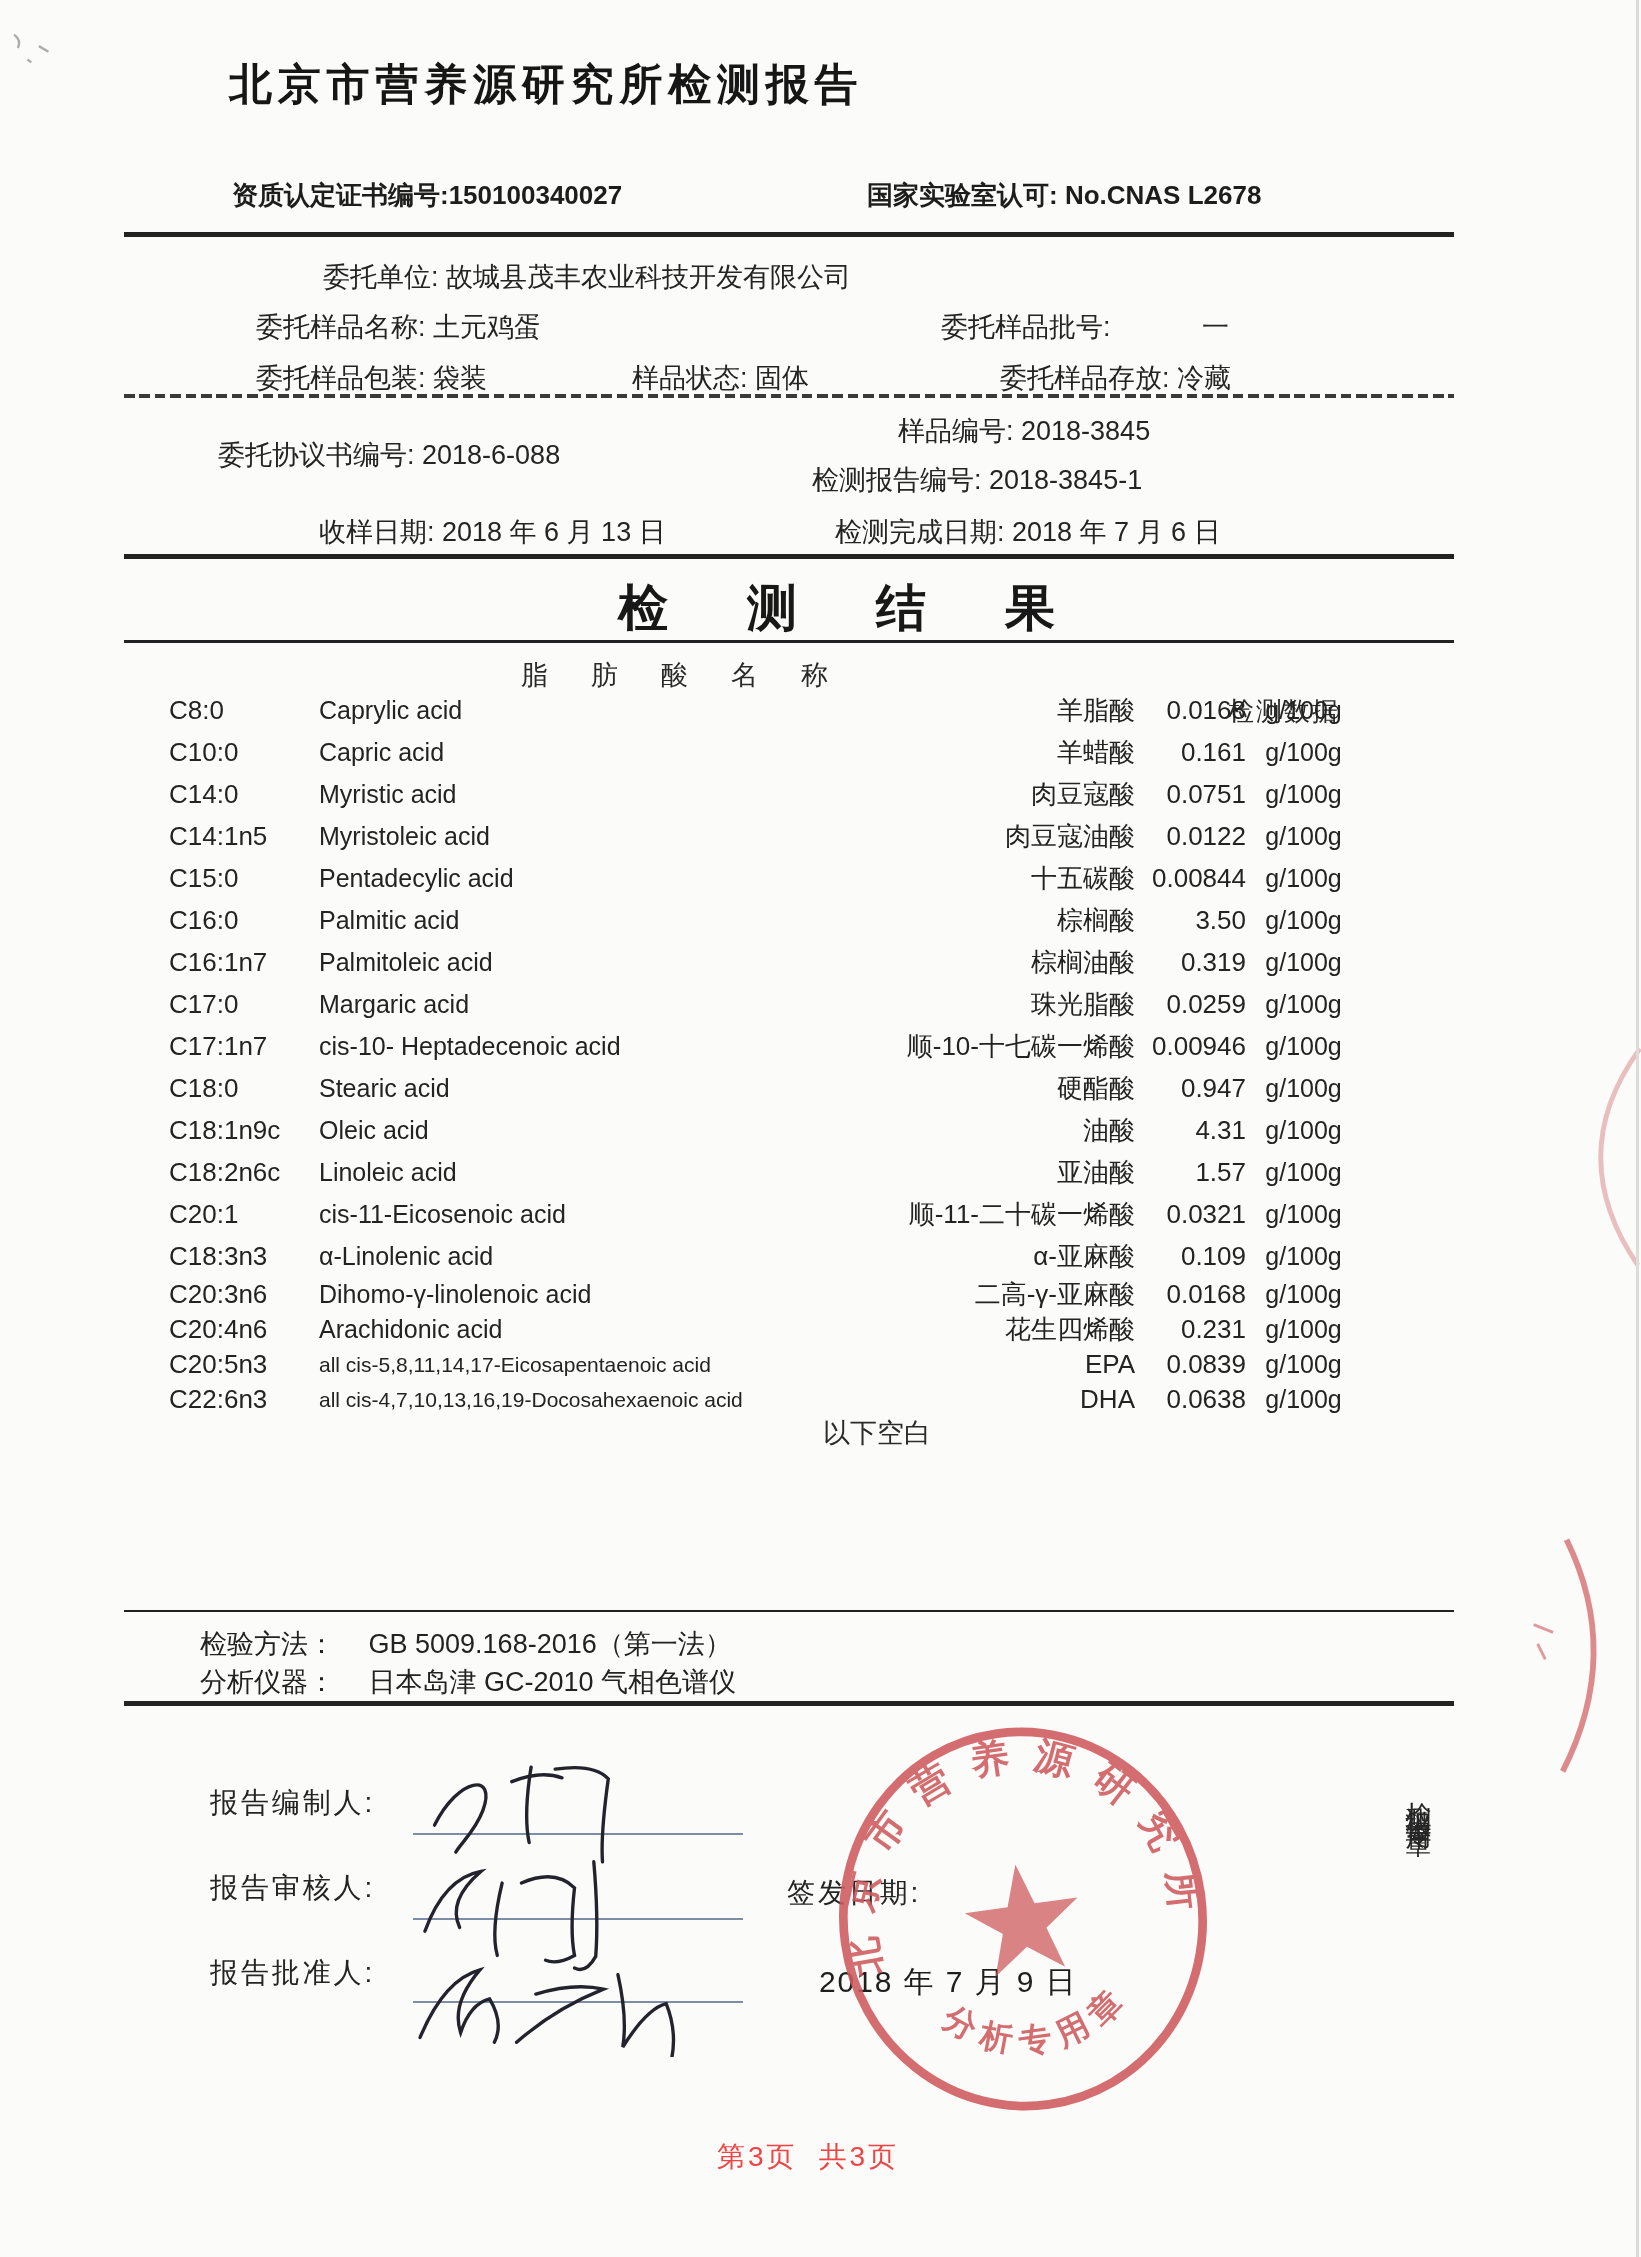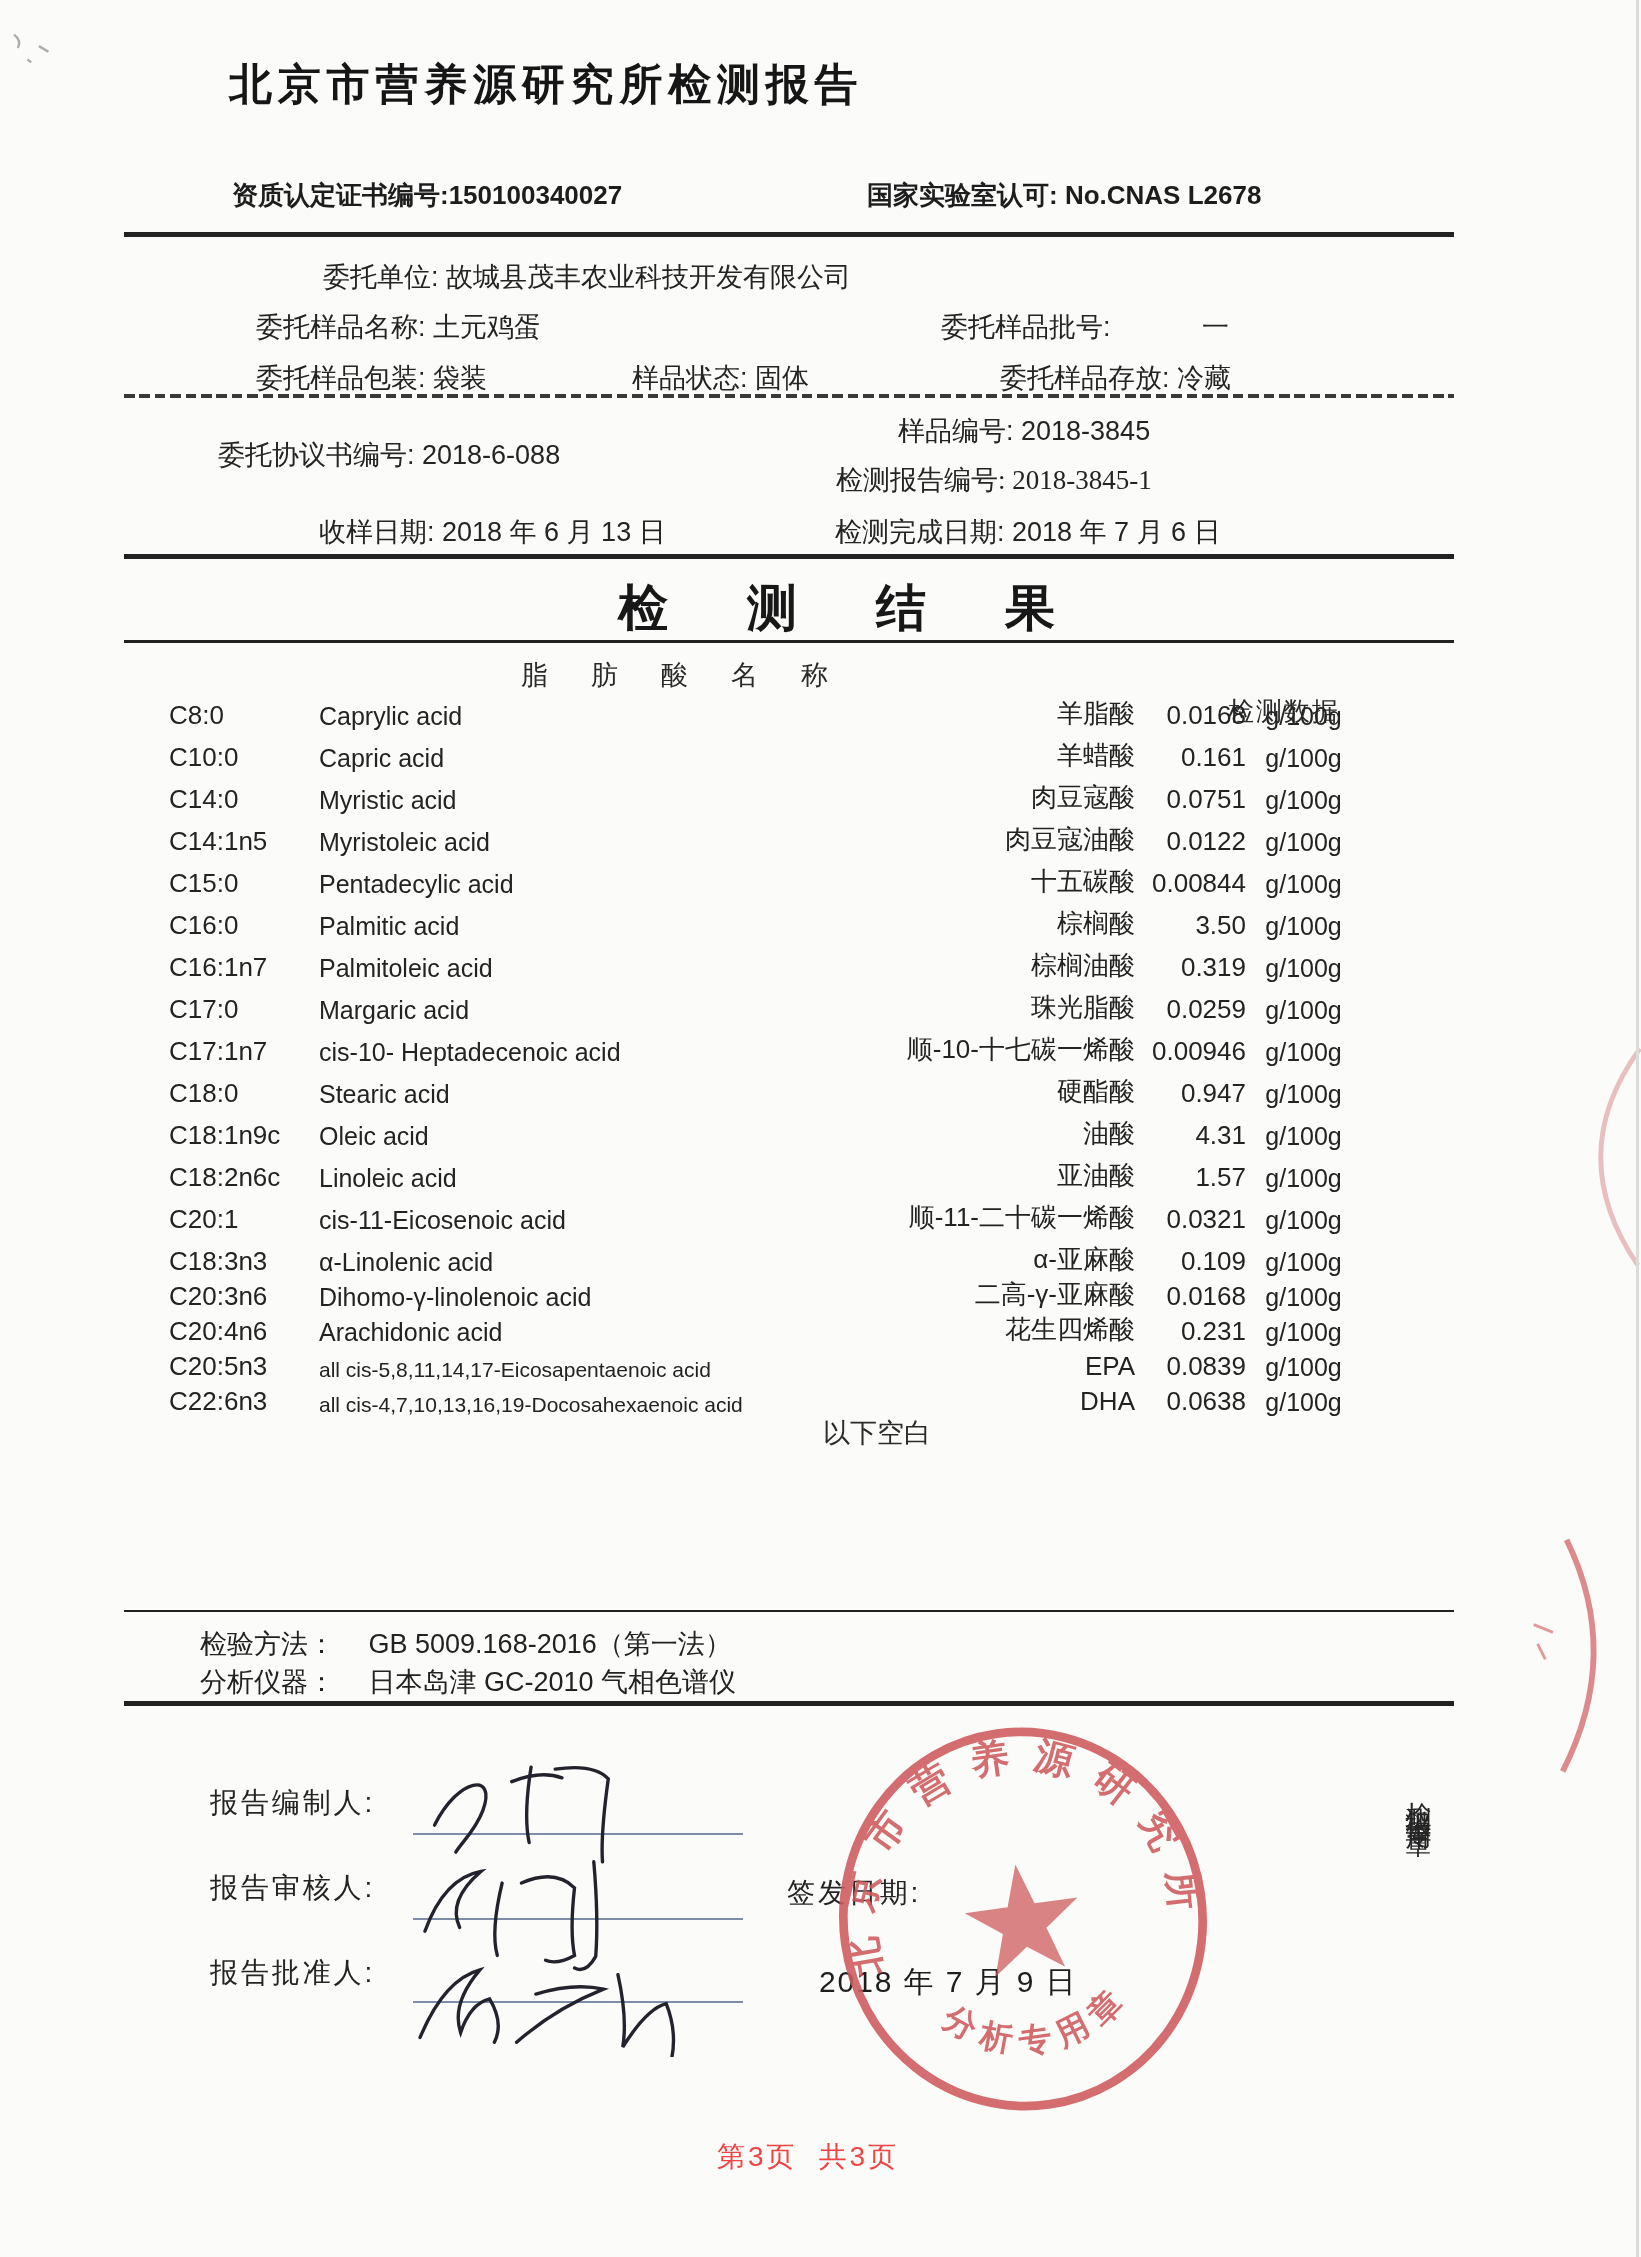--- a/index.html
+++ b/index.html
@@ -38,21 +38,21 @@
   .val { font-weight: 500; }
 
   .sec-title {
     left: 618px; top: 575px;
     font-size: 50px; font-weight: 700; letter-spacing: 79px; color: #181818;
   }
   .col-name-hdr { left: 521px; top: 657px; font-size: 27px; letter-spacing: 43px; color:#2a2a2a; }
   .col-data-hdr { left: 1228px; top: 658px; font-size: 26px; letter-spacing: 1.9px; color:#2a2a2a;margin-top:36px; }
 
   .rtable { position: absolute; left: 126px; top: 689px; width: 1328px; }
-  .trow { display: flex; align-items: flex-end; height: 42px; font-size: 25px; color: #232323; }
+  .trow { display: flex; align-items: center; height: 42px; font-size: 25px; color: #232323; }
   .trow:nth-child(n+15) { height: 35px; }
   .trow .code { width: 193px; padding-left: 43px; font-size: 26px; }
   .trow .en   { width: 430px; }
   .trow .cn   { width: 386px; text-align: right; font-size: 26px; }
   .trow .valc { width: 111px; text-align: right; font-size: 26px; }
   .trow .unit { width: 106px; padding-left: 19.3px; }
   .trow .sp   { flex: 1; }
   .trow:nth-child(17) .en, .trow:nth-child(18) .en { font-size: 21px; }
 
   .end-note { left: 823px; top: 1415px; font-size: 27px; }
@@ -124,21 +124,21 @@
 <div class="hr-dash"></div>
 
 <div class="abs info" style="left:898px; top:413px;">
   <span class="lbl">样品编号:</span>
   <span class="val">2018-3845</span>
 </div>
 <div class="abs info" style="left:218px; top:437px;">
   <span class="lbl">委托协议书编号:</span>
   <span class="val">2018-6-088</span>
 </div>
-<div class="abs info" style="left:836px; top:462px;font-family:Liberation Serif, serif;">
+<div class="abs info" style="left:812px; top:462px;">
   <span class="lbl">检测报告编号:</span>
   <span class="val">2018-3845-1</span>
 </div>
 <div class="abs info" style="left:319px; top:514px;">
   <span class="lbl">收样日期:</span>
   <span class="val">2018 年 6 月 13 日</span>
 </div>
 <div class="abs info" style="left:835px; top:514px;">
   <span class="lbl">检测完成日期:</span>
   <span class="val">2018 年 7 月 6 日</span>

